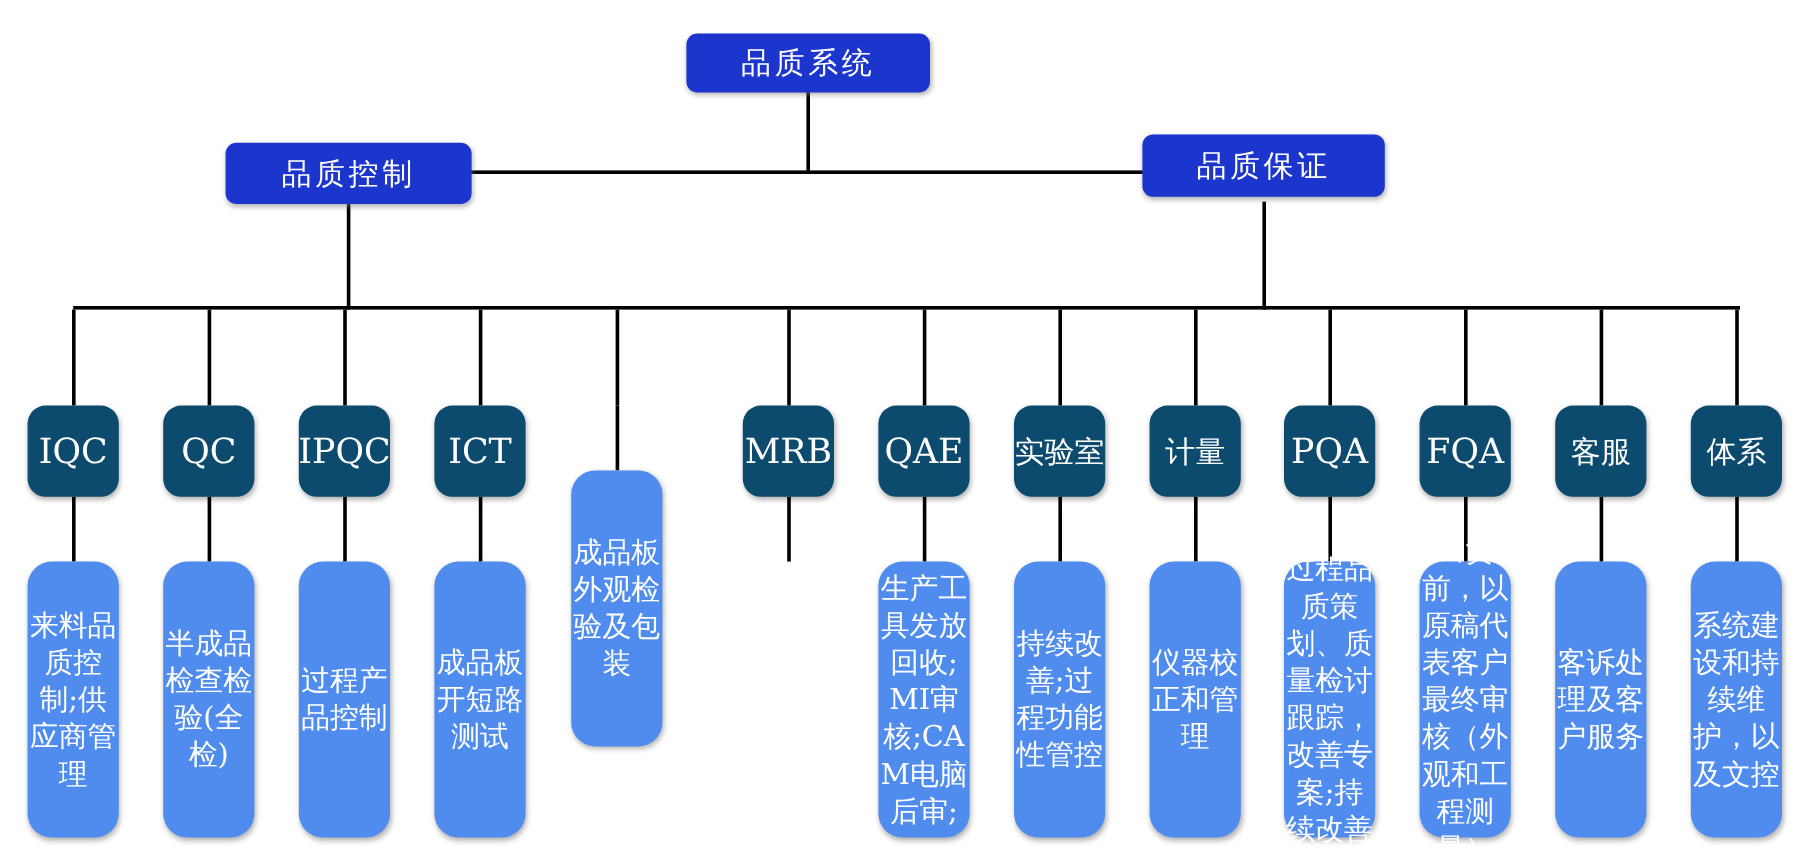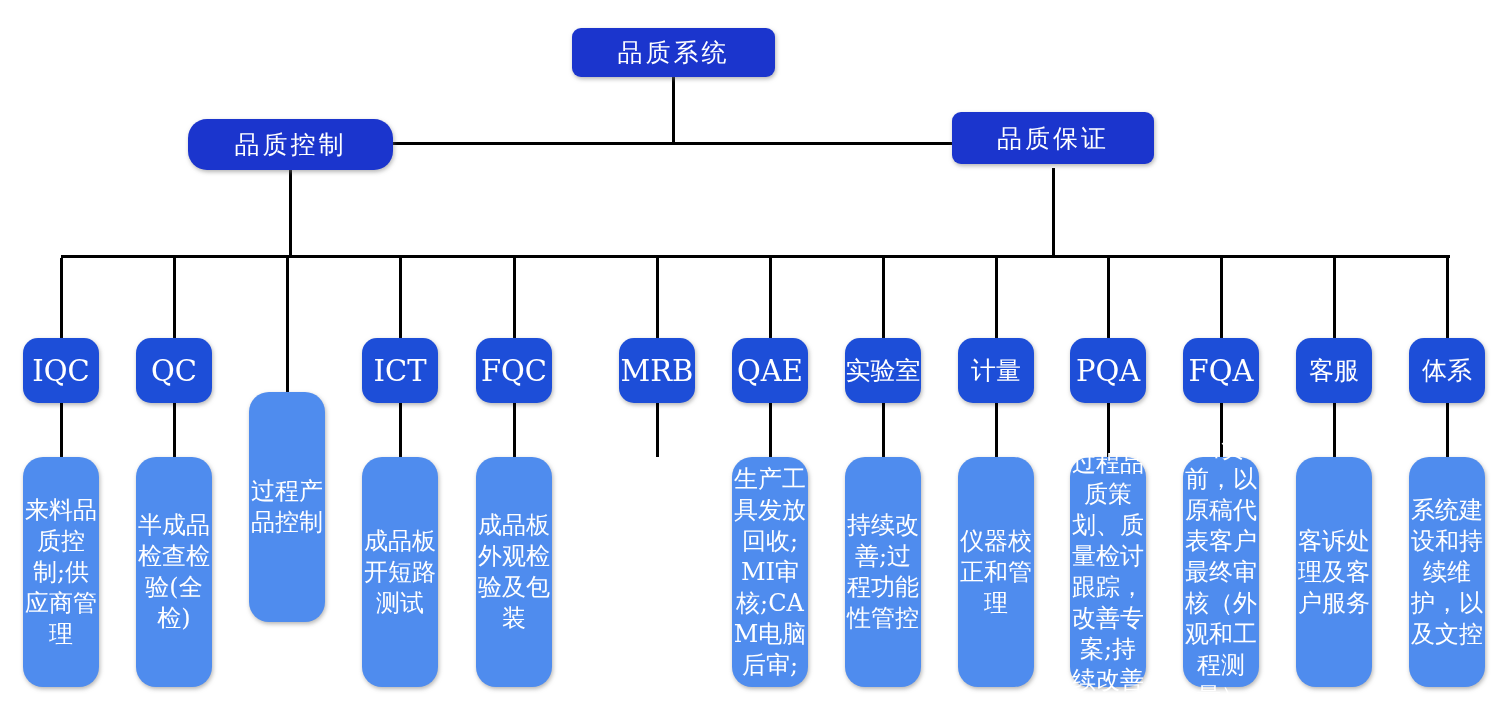--- a/index.html
+++ b/index.html
@@ -47,22 +47,22 @@
   }
   .cline {
     width: 3px;
     background: #000000;
   }
   .drop1 { height: 80px; }
   .drop2 { height: 54px; }
 
   .dept {
     width: 76px;
-    height: 65px;
-    background: #1d4ed8;
+    height: 76px;
+    background: #0c4a6e;
     color: #ffffff;
     border-radius: 15px;
     display: flex;
     align-items: center;
     justify-content: center;
     font-size: 29px;
     white-space: nowrap;
     box-shadow: 1px 2px 4px rgba(120,120,120,0.55);
   }
   .dept.cjk { font-size: 25px; letter-spacing: 0; }
@@ -96,21 +96,21 @@
   <div class="vline" style="left:672px; top:76px;  height:67px;"></div>
   <div class="hline" style="left:392px; top:142px; width:563px;"></div>
   <div class="vline" style="left:289px; top:169px; height:89px;"></div>
   <div class="vline" style="left:1052px;top:168px; height:90px;"></div>
   <div class="hline" style="left:61px;  top:255px; width:1389px;"></div>
 
   <div class="lvl-box" style="left:572px; top:28px; width:203px; height:49px;">
     <span>品质系统</span>
   </div>
 
-  <div class="lvl-box" style="left:188px; top:119px; width:205px; height:51px;border-radius:19px;">
+  <div class="lvl-box" style="left:188px; top:119px; width:205px; height:51px;">
     <span>品质控制</span>
   </div>
   <div class="lvl-box" style="left:952px; top:112px; width:202px; height:52px;">
     <span>品质保证</span>
   </div>
 
   <div class="col" style="left:23px">
     <div class="cline drop1"></div>
     <div class="dept">
         <span>IQC</span>
@@ -127,42 +127,42 @@
         <span>QC</span>
       </div>
     <div class="cline drop2"></div>
     <div class="desc">
         <span>半成品检查检验(全检)</span>
       </div>
   </div>
 
   <div class="col" style="left:249px">
     <div class="cline drop1"></div>
+    <div class="dept">
+        <span>IPQC</span>
+      </div>
     <div class="cline drop2"></div>
     <div class="desc">
         <span>过程产品控制</span>
       </div>
   </div>
 
   <div class="col" style="left:362px">
     <div class="cline drop1"></div>
     <div class="dept">
         <span>ICT</span>
       </div>
     <div class="cline drop2"></div>
     <div class="desc">
         <span>成品板开短路测试</span>
       </div>
   </div>
 
   <div class="col" style="left:476px">
     <div class="cline drop1"></div>
-    <div class="dept">
-        <span>FQC</span>
-      </div>
     <div class="cline drop2"></div>
     <div class="desc">
         <span>成品板外观检验及包装</span>
       </div>
   </div>
 
   <div class="col" style="left:619px">
     <div class="cline drop1"></div>
     <div class="dept">
         <span>MRB</span>

